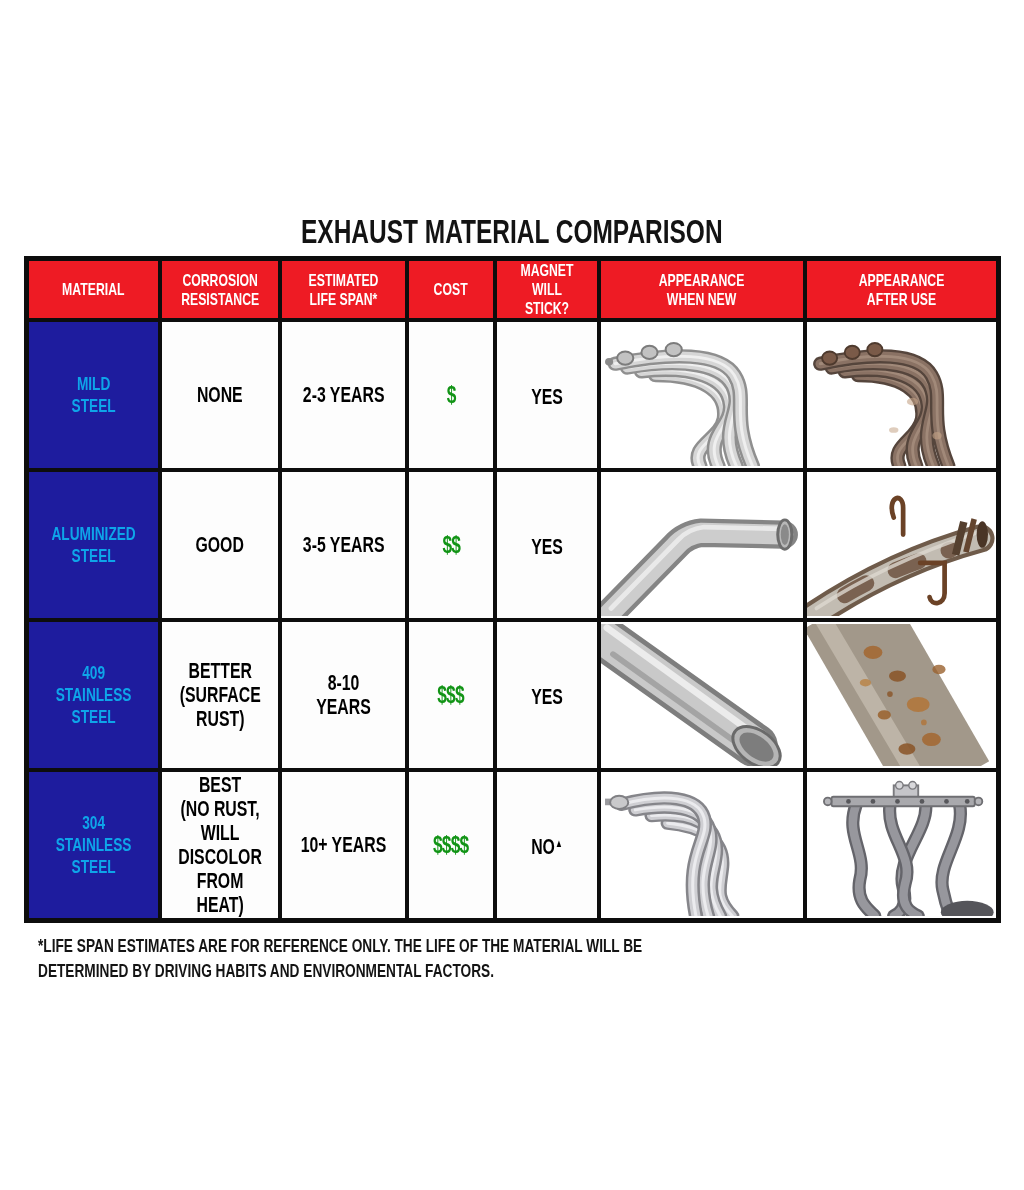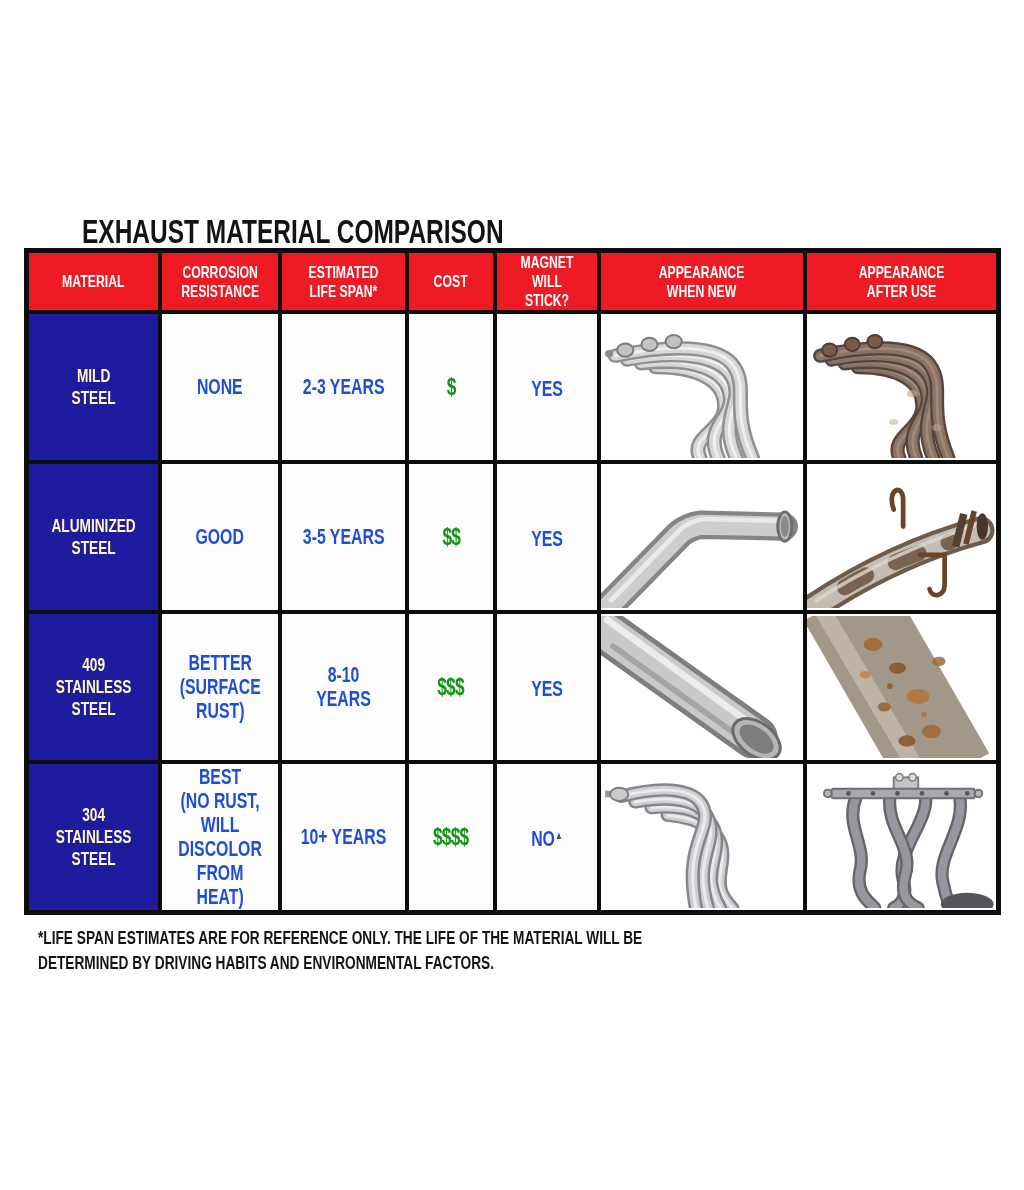--- a/index.html
+++ b/index.html
@@ -1,35 +1,35 @@
 <!DOCTYPE html>
 <html><head>
 <meta charset="utf-8">
 <style>
   * { margin:0; padding:0; box-sizing:border-box; }
   body { background:#ffffff; font-family:"Liberation Sans", sans-serif; }
   .page { width:1024px; height:1190px; background:#ffffff; padding-top:214px; overflow:hidden; }
 
-  .title { text-align:left; margin-bottom:0; }
+  .title { text-align:center; margin-bottom:8px; }
   .cond { display:inline-block; transform:scaleX(0.72); transform-origin:center; white-space:pre-line; }
   .title .cond { font-size:34px; font-weight:bold; color:#131313; letter-spacing:0px; line-height:34px; }
 
   table.cmp { width:972px; margin:0 auto; border-collapse:collapse; table-layout:fixed;
               border:5px solid #0d0d0d; }
   table.cmp th, table.cmp td { border:4px solid #0d0d0d; text-align:center; vertical-align:middle; padding:0; }
   thead tr { height:50px; }
   tbody tr { height:150px; }
 
   th.hdr { background:#ee1b24; color:#ffffff; }
   th.hdr .cond { font-size:17px; font-weight:bold; line-height:19px; }
 
-  td.mat { background:#1e1c9e; color:#fef9c3;text-decoration:underline; }
+  td.mat { background:#1e1c9e; color:#0ea5e9;text-decoration:underline; }
   td.mat .cond { font-size:19px; font-weight:bold; line-height:22px; }
 
-  td.val { background:#fdfdfd; color:#1d4ed8; }
+  td.val { background:#fdfdfd; color:#000000; }
   td.val .cond { font-size:22px; font-weight:bold; line-height:24px; }
 
   td.cost { background:#fdfdfd; color:#129416; }
   td.cost .cond { font-size:24px; font-weight:bold; letter-spacing:-1px; }
 
   sup.tri { font-size:11px; vertical-align:7px; }
 
   td.photo-cell { background:#ffffff; padding:3px; }
   td.photo-cell .photo { width:100%; height:142px; }
   td.photo-cell svg { width:100%; height:100%; display:block; }

